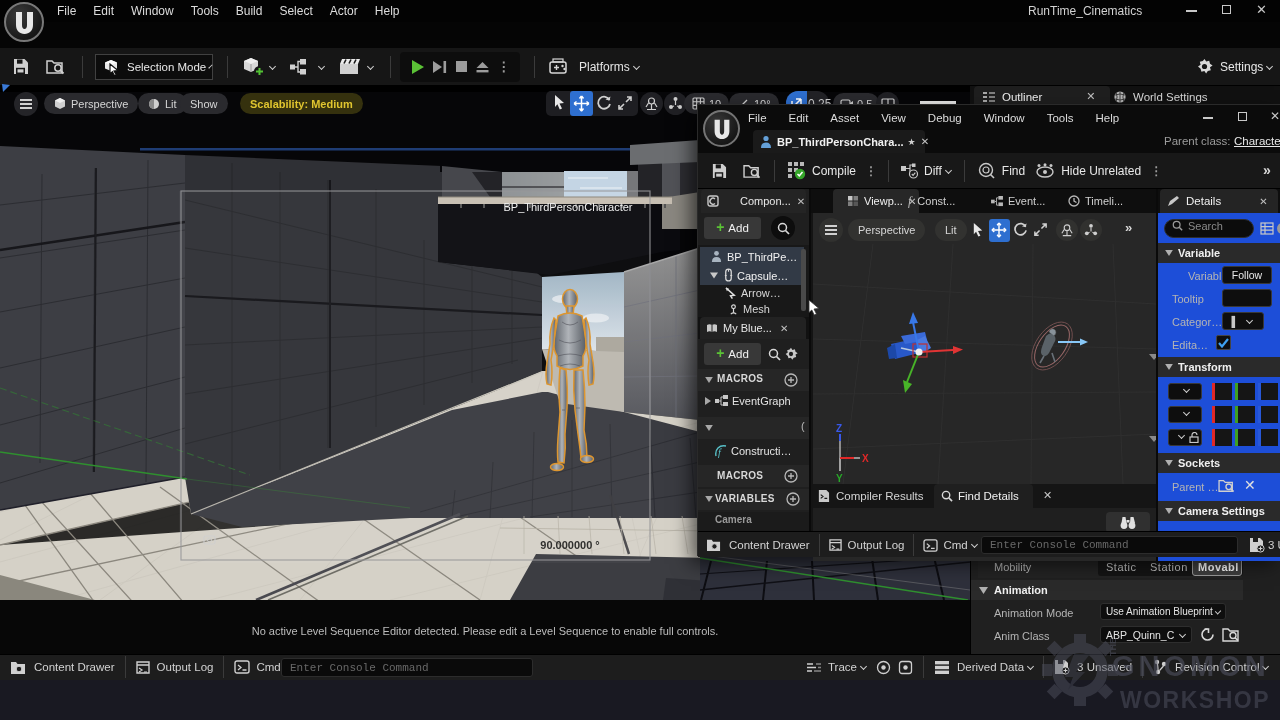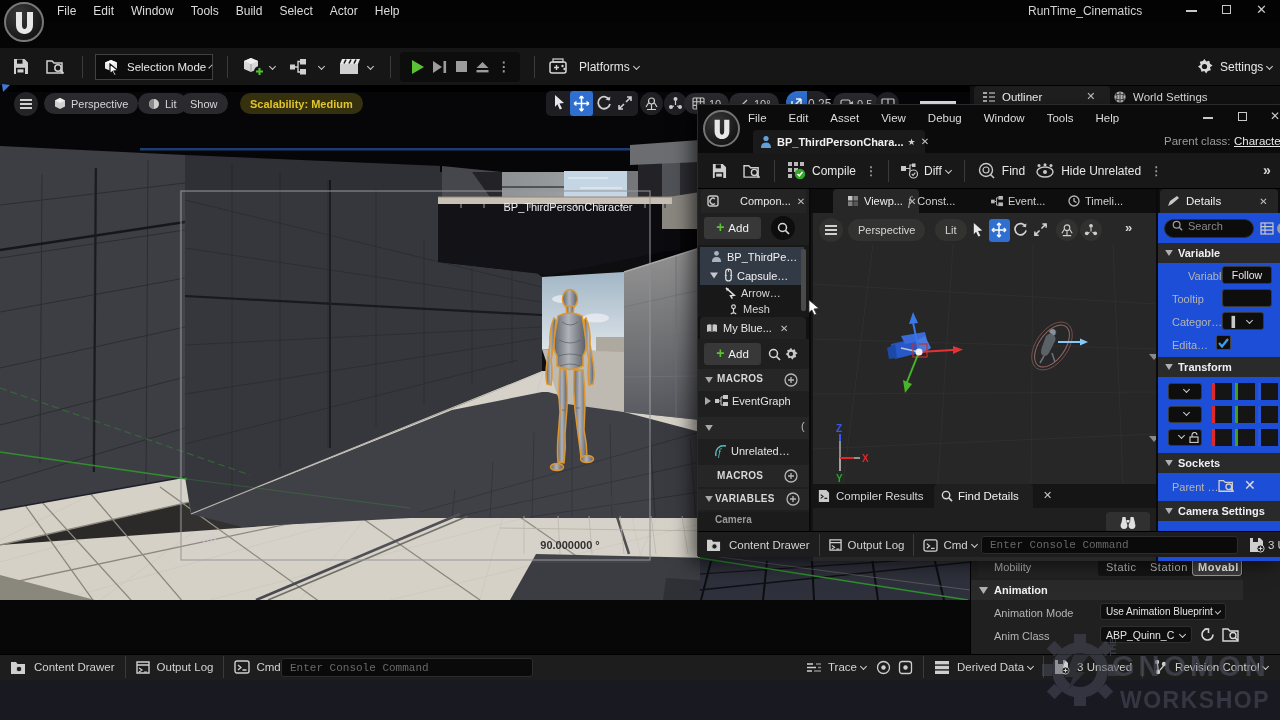--- a/index.html
+++ b/index.html
@@ -355,20 +355,21 @@
         <path d="M10 5 L13 3 v5 L10 6.5" fill="#cfcfcf"></path>
       </svg>0.5</div>
 <div class="a" style="left:876px;top:92px;width:23px;height:23px;border-radius:50%;background:#202024"></div>
 <svg class="a" style="left:881px;top:98px" width="14" height="11" viewBox="0 0 14 11">
       <rect x="1" y="1" width="12" height="9" rx="1" fill="none" stroke="#cfcfcf" stroke-width="1.2"></rect>
       <path d="M7 1 v9" stroke="#cfcfcf" stroke-width="1.2"></path>
     </svg>
 <div class="a" style="left:920px;top:101px;width:36px;height:3px;background:#e8e8e8"></div>
 
 <div class="a" style="left:0;top:600px;width:970px;height:54px;background:#070707"></div>
+<div class="a" style="left:0;top:625px;width:970px;text-align:center;color:#bcbcbc;font-size:11px">No active Level Sequence Editor detected. Please edit a Level Sequence to enable full controls.</div>
 
 <div class="a" style="left:0;top:654px;width:1280px;height:26px;background:#1d1d1d;border-top:1px solid #000"></div>
 <div class="r" style="left:10px;top:654px;height:26px">
   <svg width="17" height="15" viewBox="0 0 17 15">
         <path d="M1 2 h5 l1.5 2 H15 v10 H1 Z" fill="#cfcfcf"></path>
         <circle cx="9" cy="9" r="2.8" fill="#1d1d1d" stroke="#cfcfcf" stroke-width="1"></circle>
         <path d="M11 11 L13.5 13.5" stroke="#cfcfcf" stroke-width="1.4"></path>
       </svg>
   <span style="color:#d2d2d2;font-size:11.5px;margin-left:7px">Content Drawer</span>
   <div class="sep" style="margin:0 10px"></div>
@@ -671,21 +672,21 @@
     <span class="a" style="left:34px;top:206px;color:#e4e4e4;font-size:11px">EventGraph</span>
     <div class="a" style="left:0;top:228px;width:111px;height:22px;background:#262626"></div>
     <svg class="a" style="left:7px;top:236px" width="8" height="6" viewBox="0 0 9 7">
           <path d="M0 0 h9 L4.5 7 Z" fill="#a8a8a8"></path>
         </svg>
     <span class="a" style="left:103px;top:231px;color:#b8b8b8;font-size:11px">(</span>
     <svg class="a" style="left:16px;top:256px" width="14" height="13" viewBox="0 0 14 13">
           <path d="M2 11 Q1 6 4 3 Q7 0 12 1" fill="none" stroke="#58c0c8" stroke-width="1.4"></path>
           <text x="4" y="11" font-size="10" font-style="italic" fill="#58c0c8" font-family="Liberation Serif,serif">f</text>
         </svg>
-    <span class="a" style="left:33px;top:256px;color:#e4e4e4;font-size:11px;white-space:nowrap">Unrelated…</span>
+    <span class="a" style="left:33px;top:256px;color:#e4e4e4;font-size:11px;white-space:nowrap">Constructi…</span>
     <div class="a" style="left:0;top:276px;width:111px;height:22px;background:#262626"></div>
     <span class="a" style="left:19px;top:281px;color:#d8d8d8;font-size:10px;font-weight:bold;letter-spacing:.3px">MACROS</span>
     <svg class="a" style="left:86px;top:280px" width="14" height="14" viewBox="0 0 14 14">
           <circle cx="7" cy="7" r="6" fill="none" stroke="#b8b8b8" stroke-width="1.3"></circle>
           <path d="M7 4 v6 M4 7 h6" stroke="#b8b8b8" stroke-width="1.3"></path>
         </svg>
     <div class="a" style="left:0;top:300px;width:111px;height:21px;background:#262626"></div>
     <svg class="a" style="left:7px;top:307px" width="8" height="6" viewBox="0 0 9 7">
           <path d="M0 0 h9 L4.5 7 Z" fill="#a8a8a8"></path>
         </svg>

